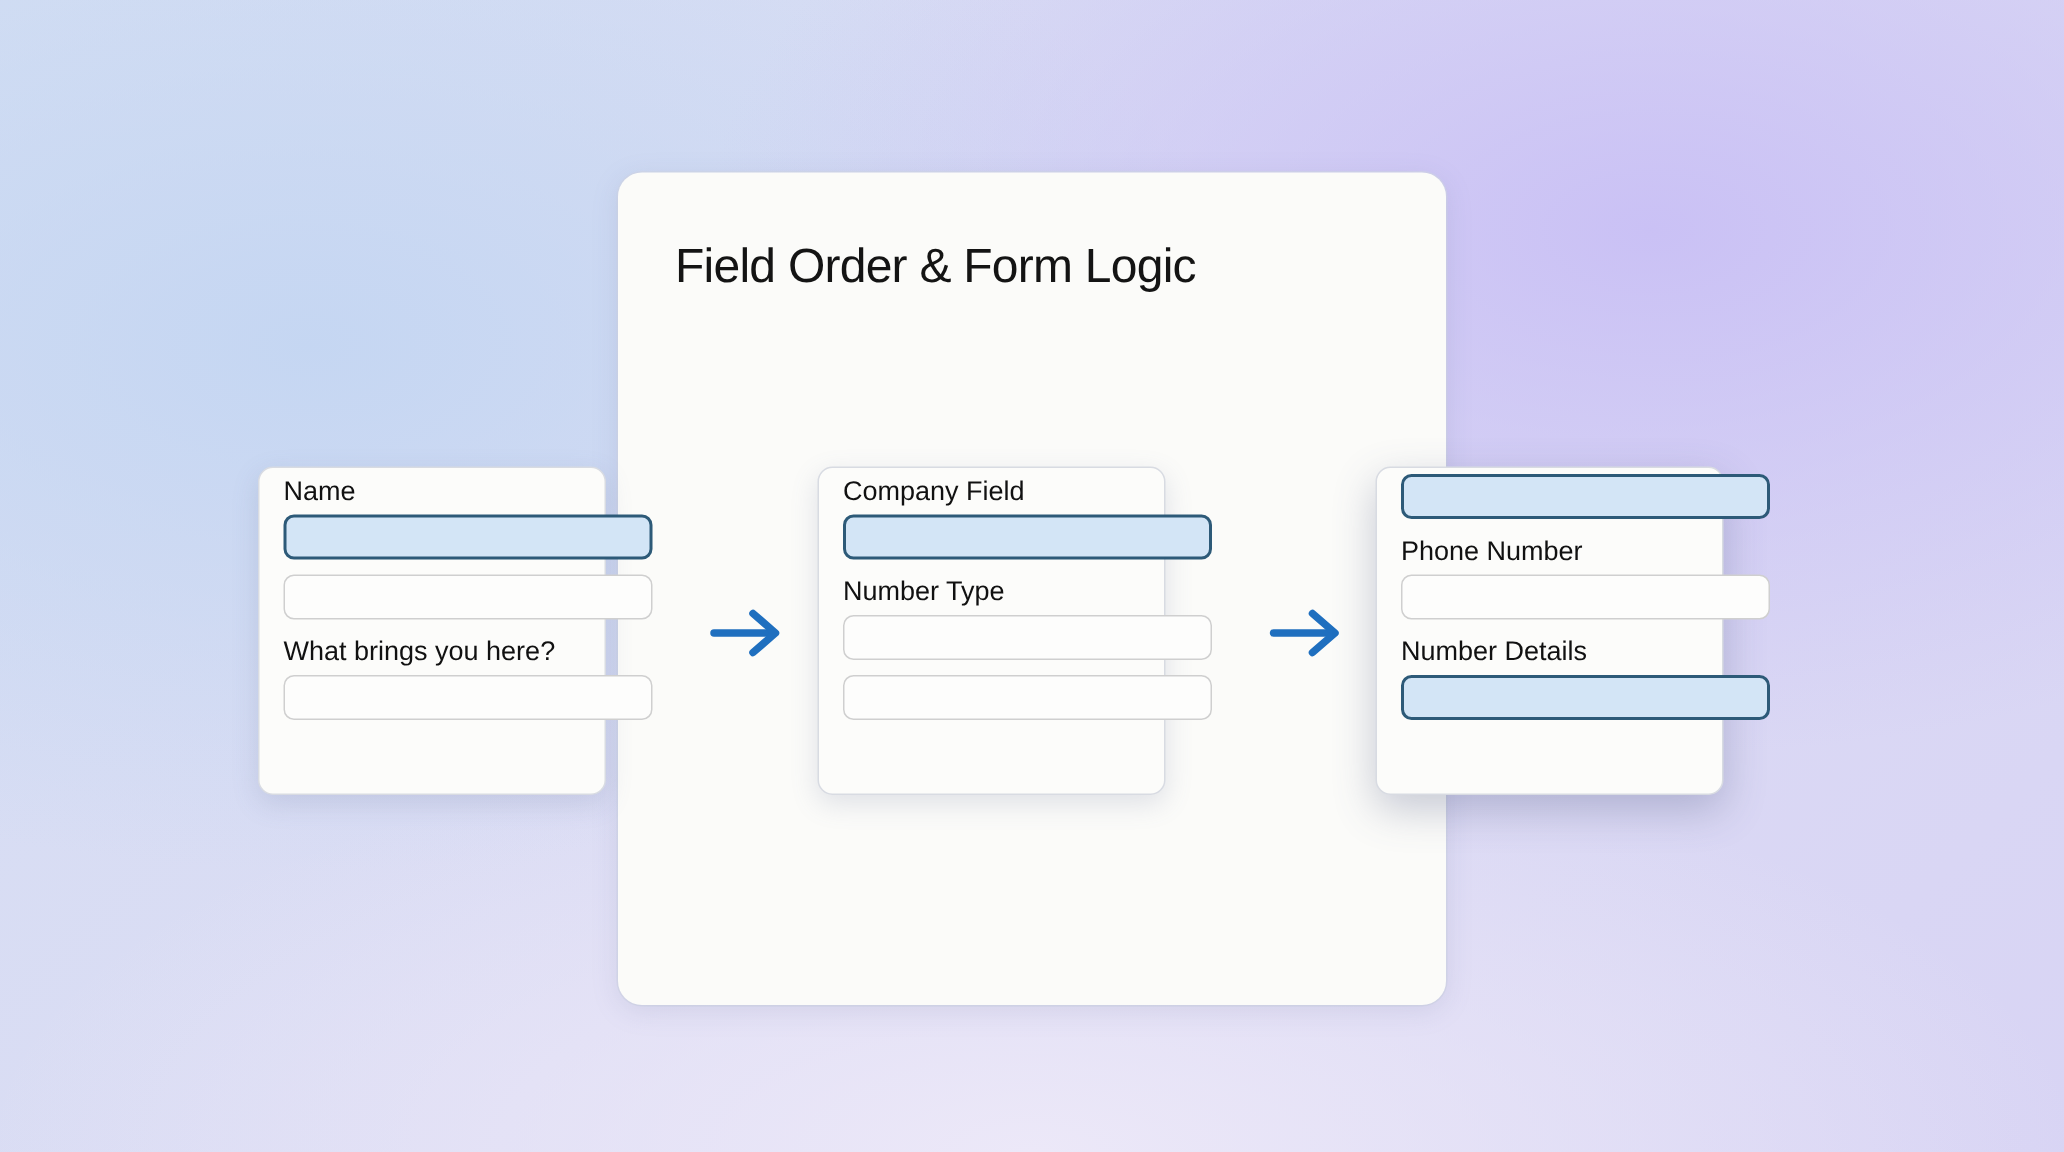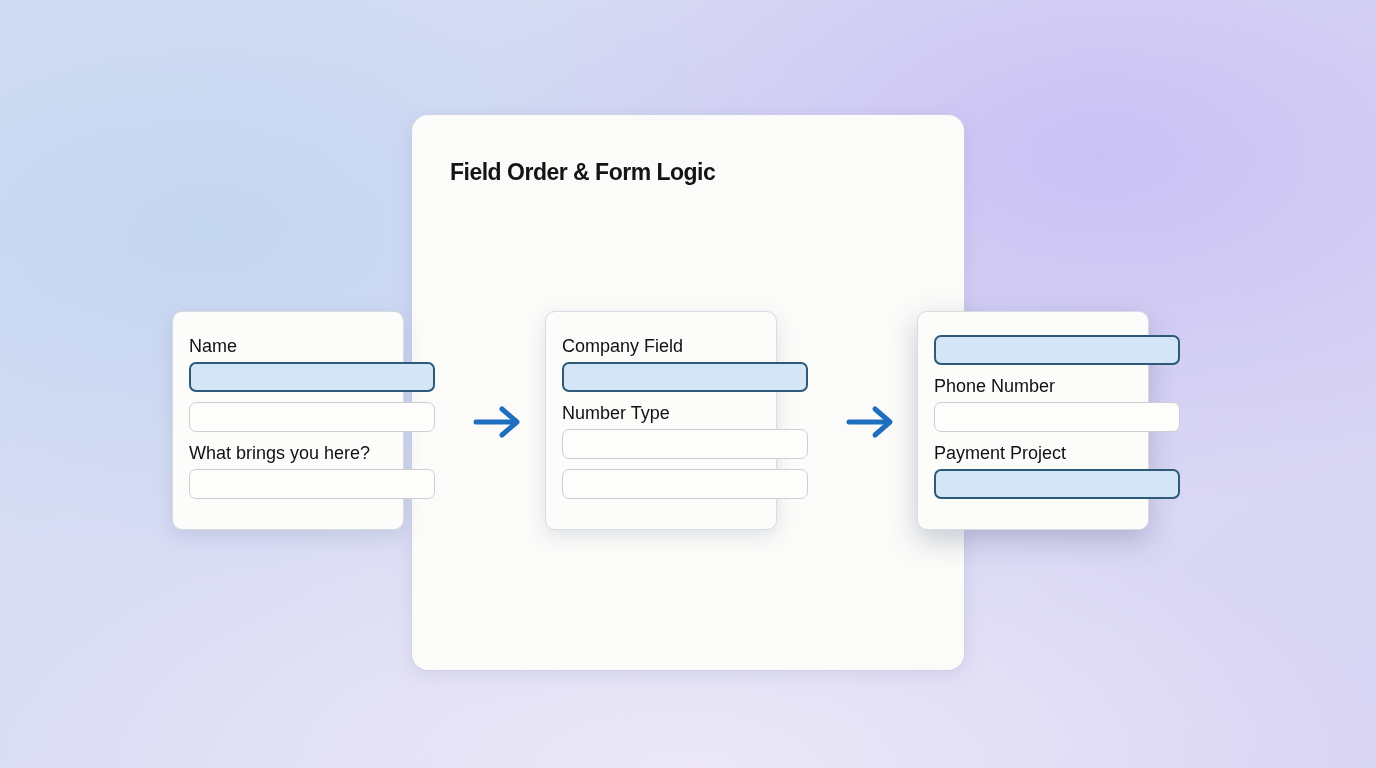--- a/index.html
+++ b/index.html
@@ -12,28 +12,28 @@
       radial-gradient(ellipse 1000px 400px at 50% 100%, rgba(236,232,248,1), rgba(236,232,248,0) 70%),
       linear-gradient(135deg, #d3def3 0%, #dcdcf4 50%, #d8d4f4 100%);
   }
   .main-card {
     position:absolute; left:412px; top:115px; width:552px; height:555px;
     background:#fbfbf9; border-radius:16px;
     box-shadow:0 4px 18px rgba(120,130,170,0.18), 0 0 0 1px rgba(210,215,230,0.6);
   }
   .main-title {
     position:absolute; left:38px; top:44px; margin:0;
-    font-size:23px; font-weight:700; color:#141414; letter-spacing:-0.5px;
+    font-size:32px; font-weight:400; color:#141414; letter-spacing:-0.5px;
   }
   .form-card {
     position:absolute; top:311px; width:232px; height:219px;
     background:#fcfcfa; border-radius:10px; box-sizing:border-box;
     border:1px solid #d8dbe2;
     box-shadow:0 6px 18px rgba(100,110,150,0.18);
-    padding:23px 16px 0 16px;
+    padding:4px 16px 0 16px;
   }
   .card-1 { left:172px; }
   .card-2 { left:545px; }
   .card-3 { left:917px; box-shadow:0 10px 28px rgba(80,90,130,0.30); }
   .field-label {
     display:block; font-size:18px; color:#111; line-height:22px; height:22px;
     margin-bottom:5px;
   }
   .field-input {
     display:block; width:246px; height:30px; box-sizing:border-box;
@@ -79,15 +79,15 @@
 
 <svg class="arrow arrow-2" viewBox="0 0 50 36">
   <line x1="4" y1="18" x2="44" y2="18" stroke="#1f6fbf" stroke-width="5" stroke-linecap="round"></line>
   <polyline points="30,5 45,18 30,31" fill="none" stroke="#1f6fbf" stroke-width="5" stroke-linecap="round" stroke-linejoin="round"></polyline>
 </svg>
 
 <div class="form-card card-3">
   <div class="field-input highlight"></div>
   <label class="field-label">Phone Number</label>
   <div class="field-input"></div>
-  <label class="field-label">Payment Project</label>
+  <label class="field-label">Number Details</label>
   <div class="field-input highlight"></div>
 </div>
 
 </body></html>

